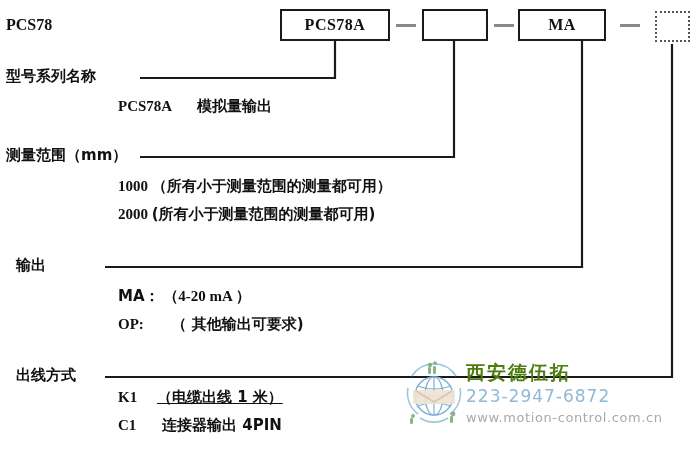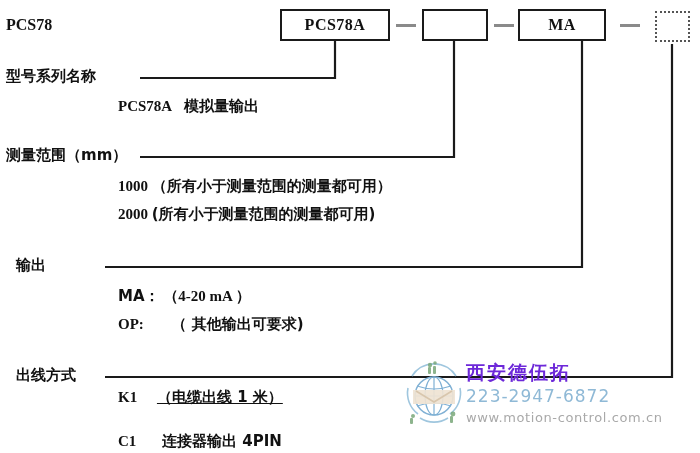--- a/index.html
+++ b/index.html
@@ -46,21 +46,21 @@
   }
   .opt .cn{font-family:"DejaVu Sans","Liberation Sans",sans-serif;}
 
   
   #watermark{
     position:absolute;left:404px;top:356px;width:296px;height:92px;
     pointer-events:none;
   }
   .wm-line1{
     position:absolute;left:62px;top:4px;
-    font-size:19px;font-weight:bold;color:#6d28d9;
+    font-size:19px;font-weight:bold;color:#4d7c0f;
     letter-spacing:2px;white-space:nowrap;
     font-family:"DejaVu Sans","Liberation Sans",sans-serif;
     text-align:right;
   }
   .wm-line2{
     position:absolute;left:62px;top:30px;
     font-size:17px;color:#8fb9d6;letter-spacing:1px;white-space:nowrap;
     font-family:"DejaVu Sans","Liberation Sans",sans-serif;
   }
   .wm-line3{
@@ -104,21 +104,21 @@
   <div class="row-label" style="left:6px;top:146px;">测量范围（mm）</div>
 
   <div class="row-label" style="left:6px;top:67px;">型号系列名称</div>
 
   <div class="row-label" style="left:16px;top:256px;">输出</div>
 
   <div class="row-label" style="left:16px;top:366px;">出线方式</div>
 
   <div class="opt" style="left:118px;top:97px;">
     <span>PCS78A</span>
-    <span class="cn" style="margin-left:9px;">模拟量输出</span>
+    <span class="cn" style="margin-left:22px;">模拟量输出</span>
   </div>
 
   <div class="opt" style="left:118px;top:177px;">
     <span>1000</span>
     <span class="cn">（所有小于测量范围的测量都可用）</span>
   </div>
   <div class="opt" style="left:118px;top:205px;">
     <span>2000</span>
     <span class="cn">(所有小于测量范围的测量都可用)</span>
   </div>
@@ -129,21 +129,21 @@
   </div>
   <div class="opt" style="left:118px;top:315px;">
     <span>OP:</span>
     <span class="cn" style="margin-left:24px;">（ 其他输出可要求)</span>
   </div>
 
   <div class="opt" style="left:118px;top:388px;">
     <span>K1</span>
     <span class="cn" style="margin-left:16px;text-decoration:underline;">（电缆出线 1 米）</span>
   </div>
-  <div class="opt" style="left:118px;top:432px;">
+  <div class="opt" style="left:118px;top:416px;">
     <span>C1</span>
     <span class="cn" style="margin-left:22px;">连接器输出 4PIN</span>
   </div>
 
   <div id="watermark">
 
     <svg width="60" height="70" viewBox="0 0 60 70" style="position:absolute;left:0;top:2px;">
 
       <path d="M8 18 A26 26 0 0 1 52 18" fill="none" stroke="#9fc6de" stroke-width="1.6"></path>
       <path d="M4 30 A26 26 0 0 0 14 56" fill="none" stroke="#9fc6de" stroke-width="1.6"></path>

